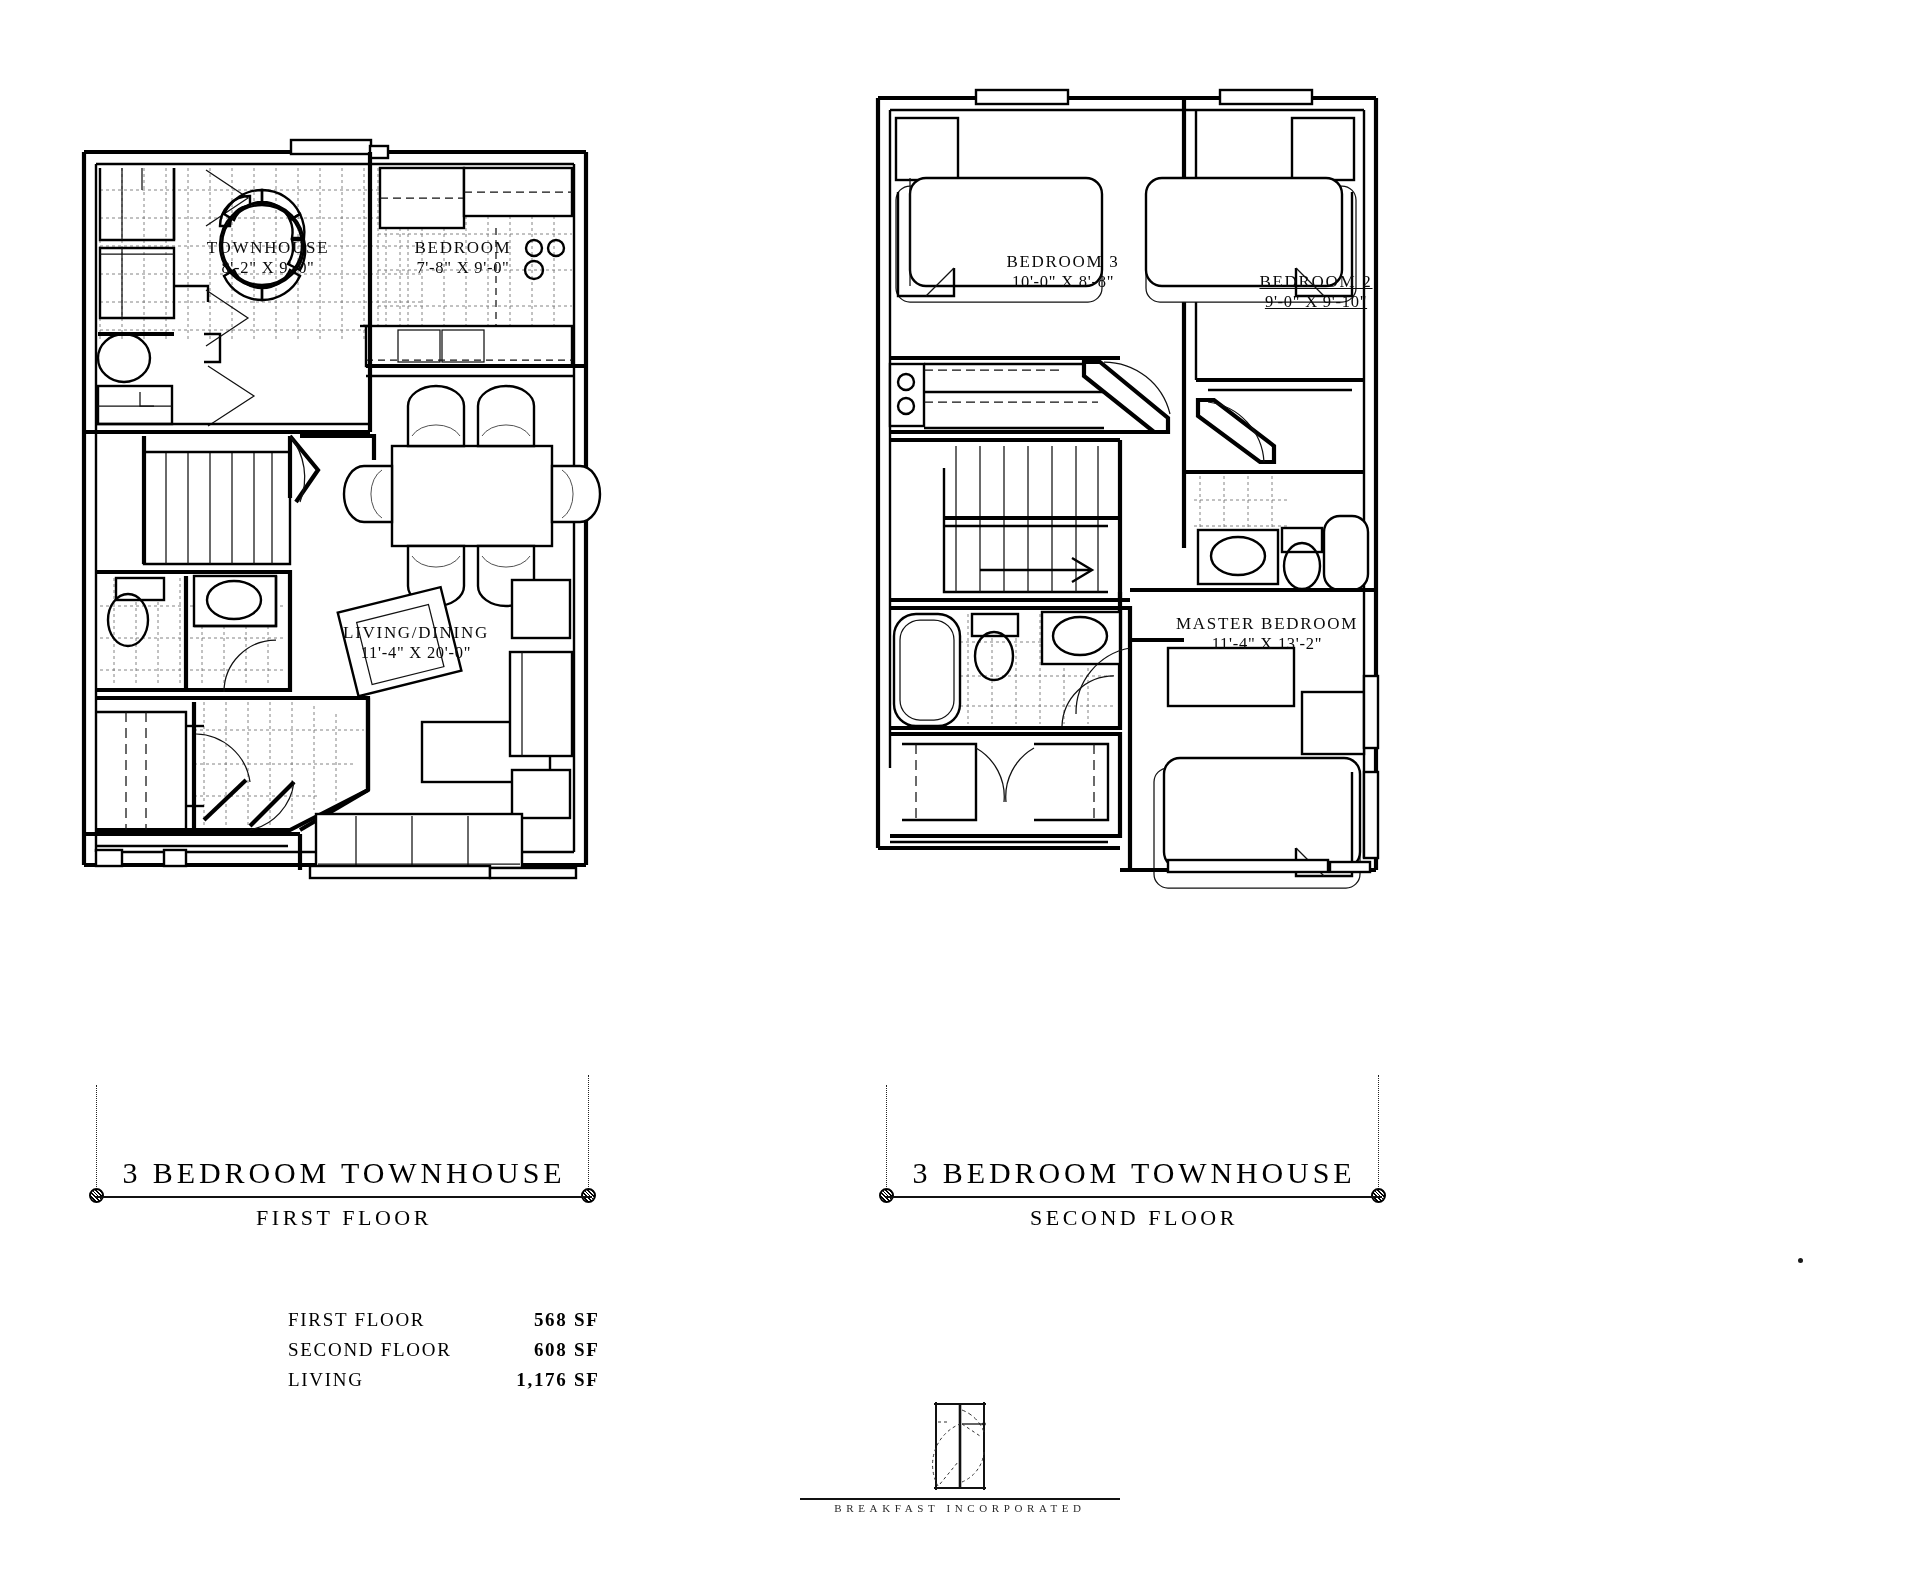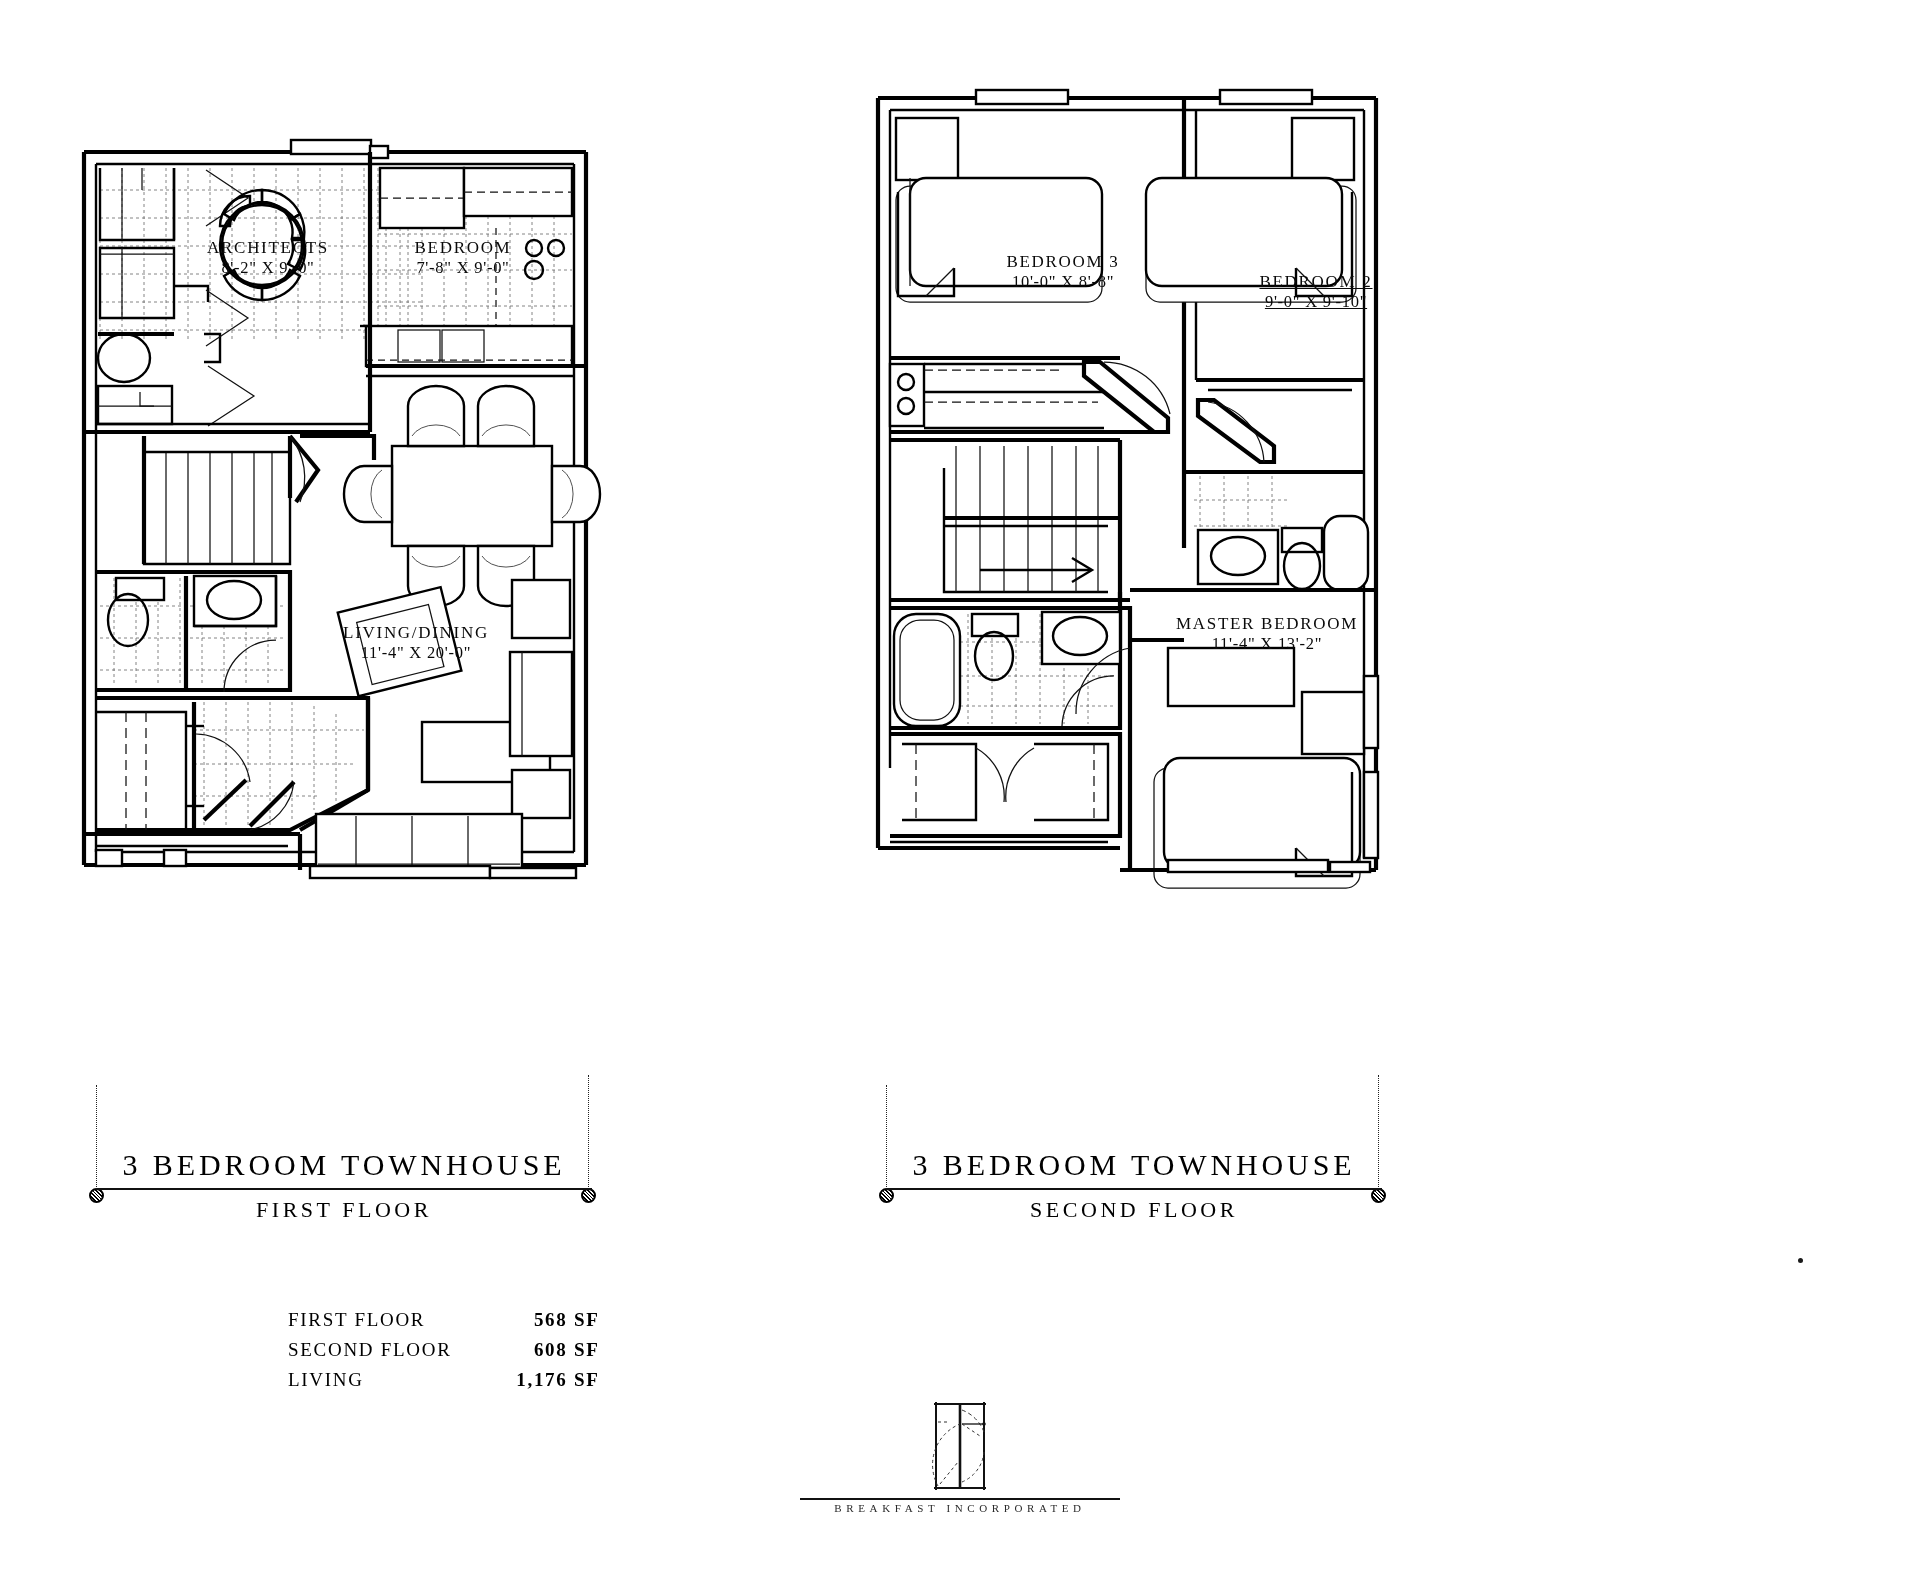--- a/index.html
+++ b/index.html
@@ -57,20 +57,21 @@
   .titleblock {
     position: absolute;
     text-align: center;
   }
   .titleblock .tb-title {
     display: block;
     font-size: 30px;
     letter-spacing: 0.13em;
     white-space: nowrap;
     margin-bottom: 6px;
+    margin-top: 8px;
   }
   .titleblock .tb-rule {
     display: block;
     border-top: 2px solid #111;
     width: 100%;
     margin: 0 auto 7px auto;
   }
   .titleblock .tb-sub {
     display: block;
     font-size: 22px;
@@ -410,21 +411,21 @@
         <path class="w-thin" d="M240,734 L442,734"></path>
       </g>
 
       <g>
         <rect class="w-med wfill" x="232" y="736" width="180" height="12"></rect>
         <rect class="w-med wfill" x="412" y="738" width="86" height="10"></rect>
       </g>
     </svg>
 
     <div class="room-label" style="left:86px; top:108px; width:208px;">
-      <span class="rm-name">ARCHITECTS</span>
+      <span class="rm-name">TOWNHOUSE</span>
       <span class="rm-dims">8'-2" X  9'-0"</span>
     </div>
     <div class="room-label" style="left:290px; top:108px; width:190px;">
       <span class="rm-name">BEDROOM</span>
       <span class="rm-dims">7'-8" X  9'-0"</span>
     </div>
     <div class="room-label" style="left:218px; top:493px; width:240px;">
       <span class="rm-name">LIVING/DINING</span>
       <span class="rm-dims">11'-4" X  20'-0"</span>
     </div>

